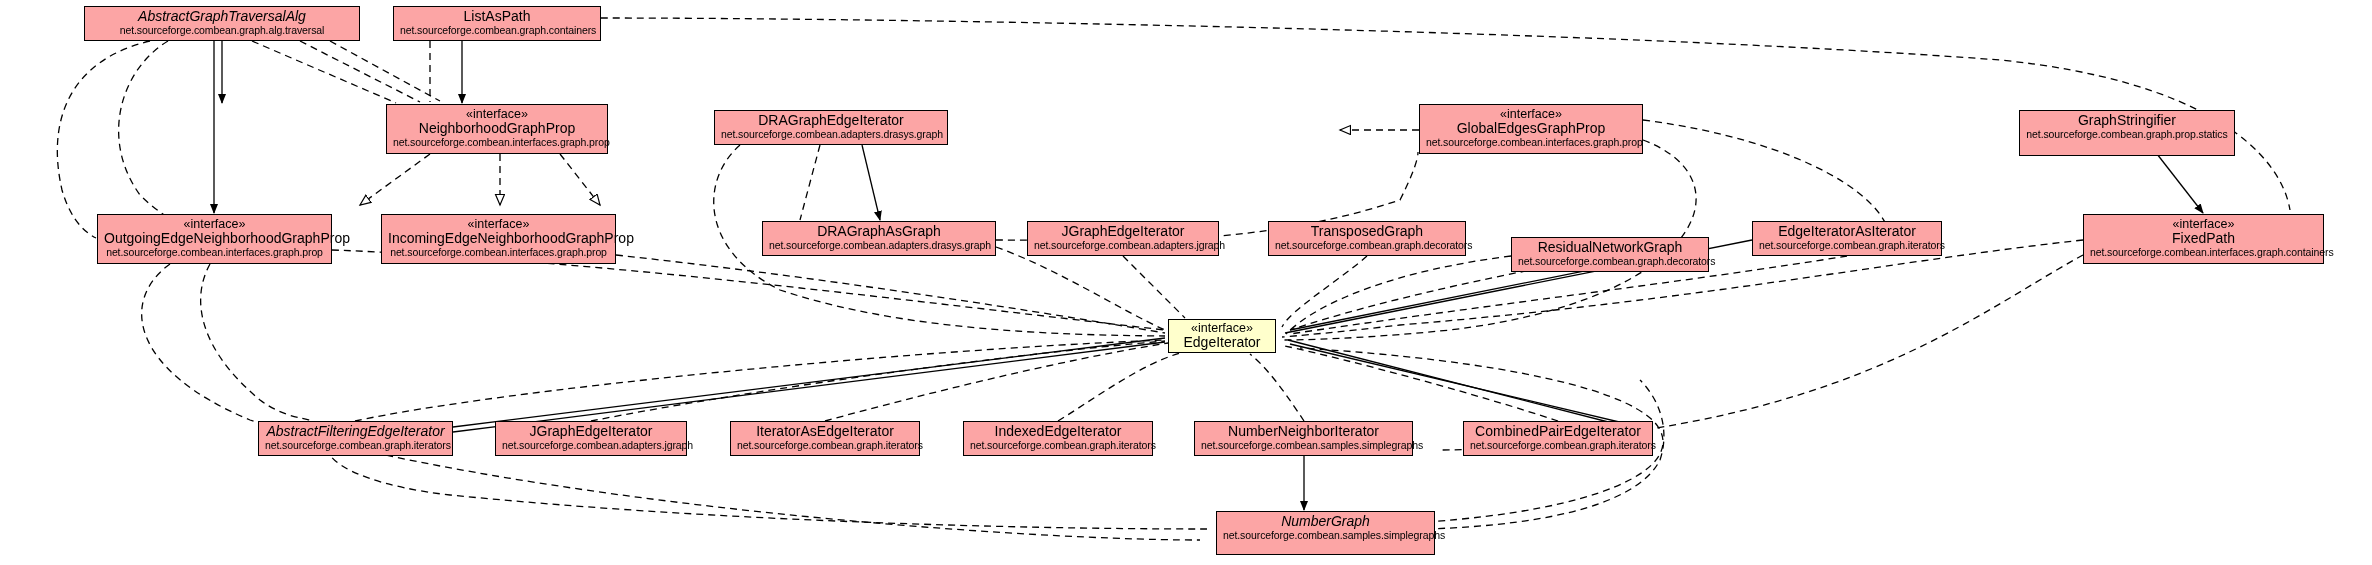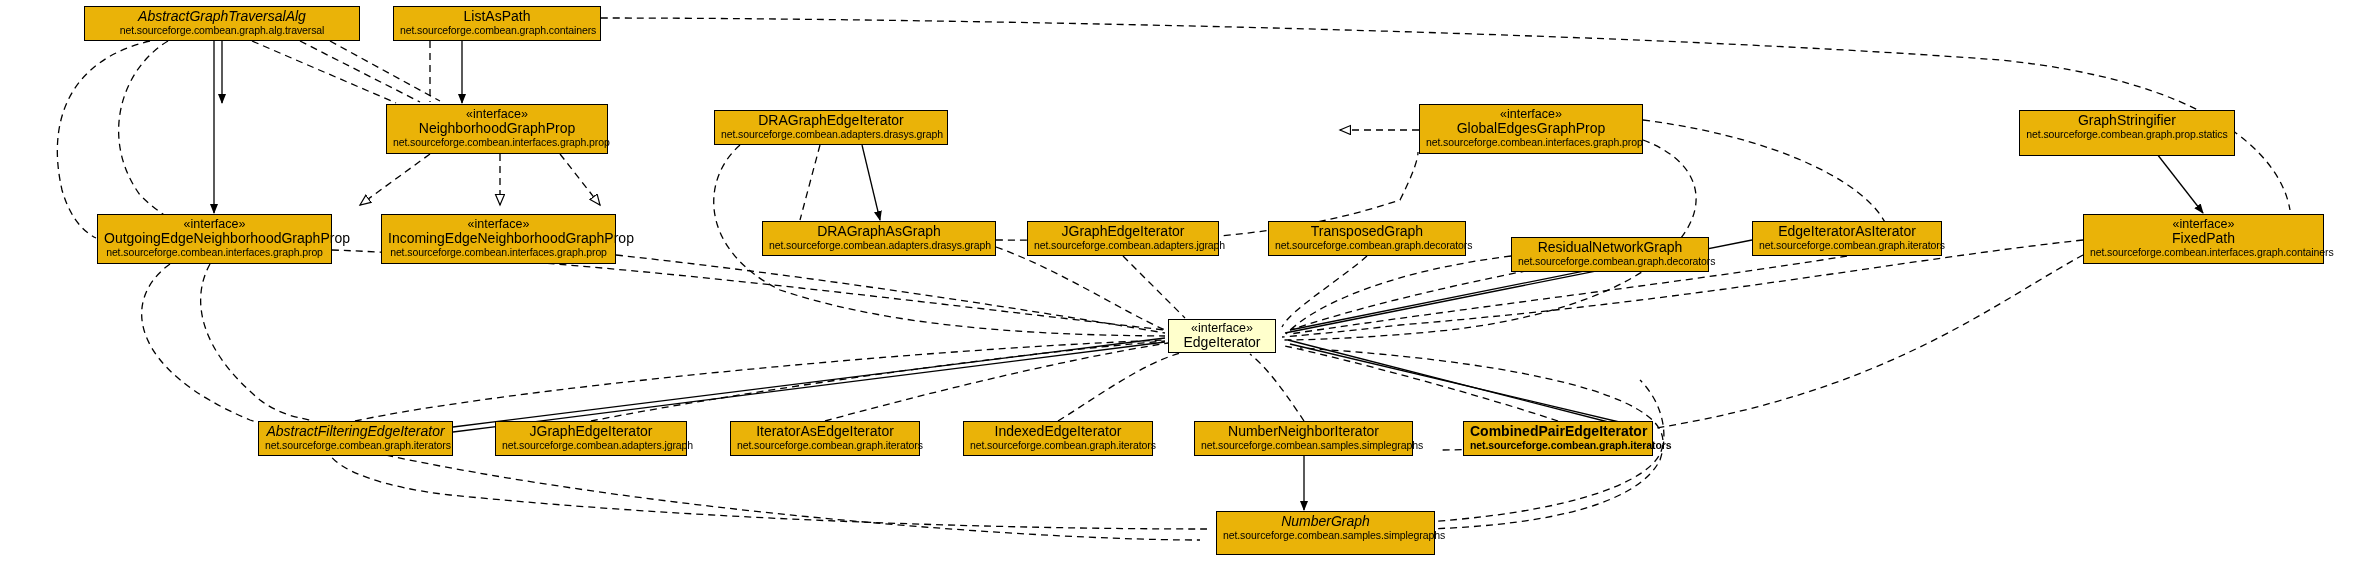--- a/index.html
+++ b/index.html
@@ -23,21 +23,21 @@
     left: 0;
     top: 0;
     width: 2372px;
     height: 565px;
     overflow: visible;
   }
   .node {
     position: absolute;
     box-sizing: border-box;
     border: 1.5px solid #000000;
-    background: #eab308;
+    background: #fca5a5;
     text-align: center;
     padding: 2px 6px 3px 6px;
     line-height: 1.12;
     white-space: nowrap;
   }
   .node.highlight {
     background: #ffffcc;
   }
   .stereotype {
     font-size: 12.5px;
@@ -250,21 +250,21 @@
   <div class="node" style="left:963px;top:421px;width:190px;height:35px;">
     <span class="cname">IndexedEdgeIterator</span>
     <span class="pkg">net.sourceforge.combean.graph.iterators</span>
   </div>
 
   <div class="node" style="left:1194px;top:421px;width:219px;height:35px;">
     <span class="cname">NumberNeighborIterator</span>
     <span class="pkg">net.sourceforge.combean.samples.simplegraphs</span>
   </div>
 
-  <div class="node" style="left:1463px;top:421px;width:190px;height:35px;font-weight:bold;">
+  <div class="node" style="left:1463px;top:421px;width:190px;height:35px;">
     <span class="cname">CombinedPairEdgeIterator</span>
     <span class="pkg">net.sourceforge.combean.graph.iterators</span>
   </div>
 
   <div class="node" style="left:1216px;top:511px;width:219px;height:44px;">
     <span class="cname italic">NumberGraph</span>
     <span class="pkg">net.sourceforge.combean.samples.simplegraphs</span>
   </div>
 
 </div>

